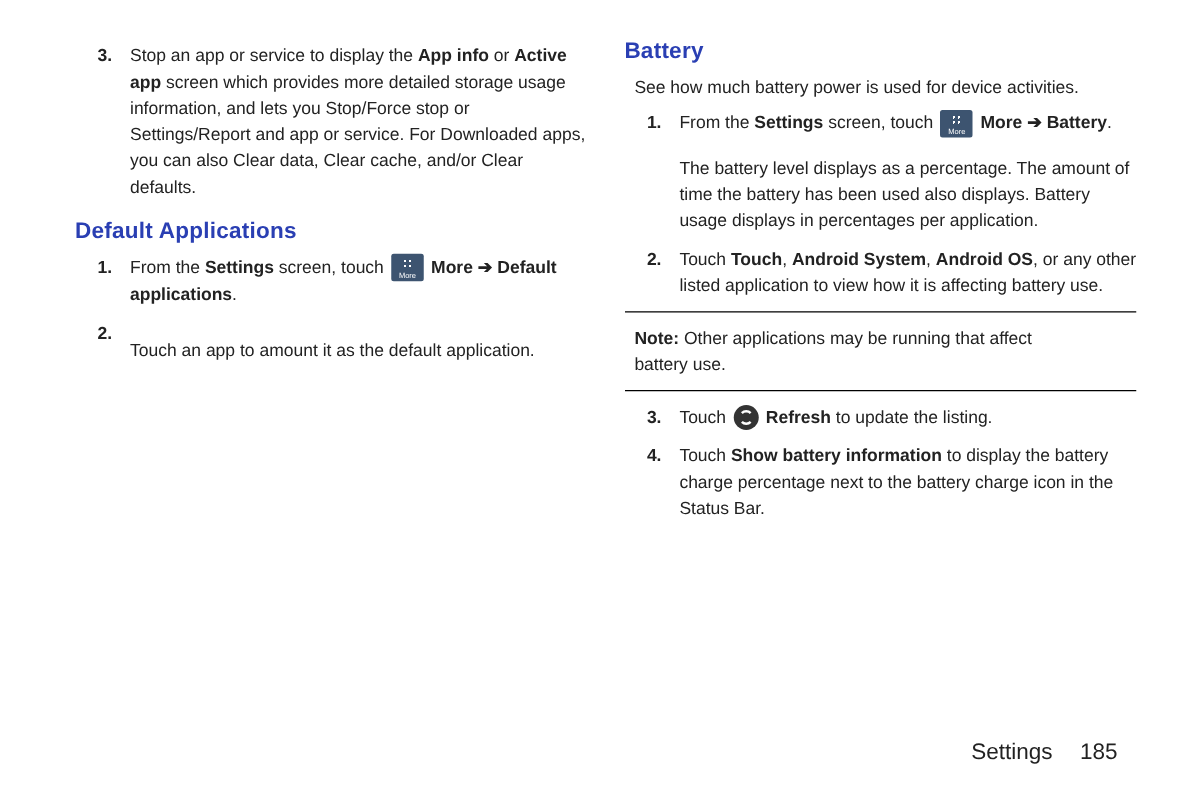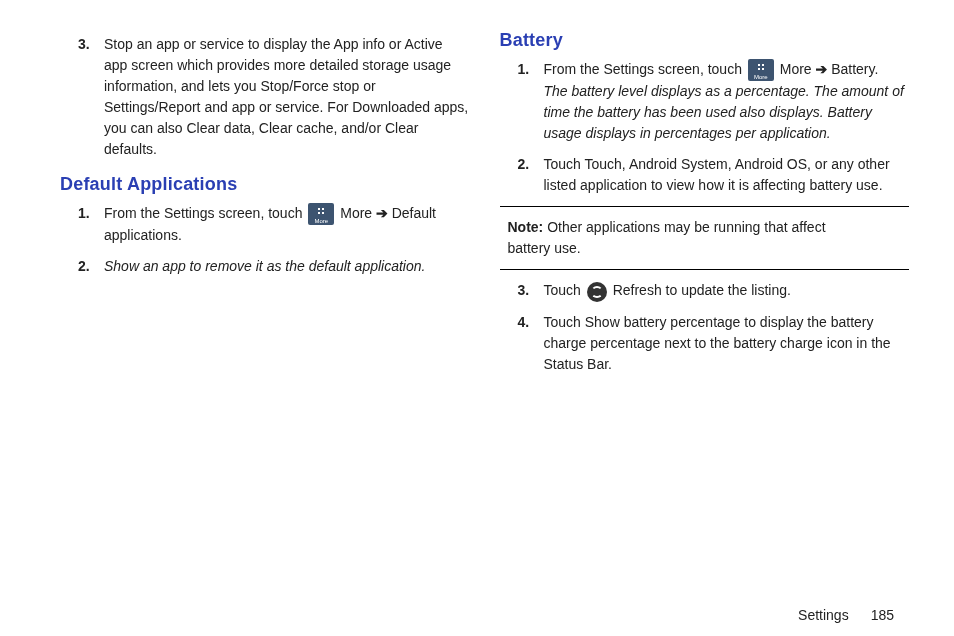--- a/index.html
+++ b/index.html
@@ -47,29 +47,28 @@
   .num {
     font-weight: bold;
     min-width: 26px;
     font-size: 14px;
   }
   .txt {
     flex: 1;
     font-size: 14px;
   }
   .txt .b {
-    font-weight: normal;
+    font-weight: bold;
   }
   .arrow {
     font-weight: bold;
   }
   .sub {
-    margin: 0 0 0 0;
+    margin: 14px 0 0 0;
     display: block;
-    font-style: italic;
   }
   .more-icon {
     display: inline-block;
     width: 26px;
     height: 22px;
     background: #3d5470;
     vertical-align: middle;
     position: relative;
     margin: 0 2px;
     border-radius: 2px;
@@ -124,23 +123,23 @@
     line-height: 1.5;
   }
   .note .label {
     font-weight: bold;
   }
   .note-text {
     display: block;
   }
   .footer {
     position: absolute;
-    bottom: 13px;
+    bottom: 24px;
     right: 60px;
-    font-size: 14px;
+    font-size: 18px;
   }
   .footer .sec {
     margin-right: 22px;
   }
 </style>
 </head>
 <body>
 
 <div class="page">
 
@@ -157,27 +156,28 @@
     <div class="li">
       <span class="num">1.</span>
       <span class="txt">
         <span>From the </span><span class="b">Settings</span><span> screen, touch </span><span class="more-icon" data-label="More"></span> <span class="b">More</span><span class="arrow"> ➔ </span><span class="b">Default applications</span><span>.</span>
       </span>
     </div>
 
     <div class="li">
       <span class="num">2.</span>
       <span class="txt">
-        <span class="sub">Show an app to remove it as the default application.</span>
+        <span class="sub">Touch an app to amount it as the default application.</span>
       </span>
     </div>
   </div>
 
   <div class="col">
     <div class="heading" style="margin-top:0">Battery</div>
+    <p class="desc">See how much battery power is used for device activities.</p>
 
     <div class="li">
       <span class="num">1.</span>
       <span class="txt">
         <span>From the </span><span class="b">Settings</span><span> screen, touch </span><span class="more-icon" data-label="More"></span> <span class="b">More</span><span class="arrow"> ➔ </span><span class="b">Battery</span><span>.</span>
         <span class="sub">The battery level displays as a percentage. The amount of time the battery has been used also displays. Battery usage displays in percentages per application.</span>
       </span>
     </div>
 
     <div class="li">
@@ -197,21 +197,21 @@
     <div class="li">
       <span class="num">3.</span>
       <span class="txt">
         <span>Touch </span><span class="refresh-icon"></span> <span class="b">Refresh</span><span> to update the listing.</span>
       </span>
     </div>
 
     <div class="li">
       <span class="num">4.</span>
       <span class="txt">
-        <span>Touch </span><span class="b">Show battery percentage</span><span> to display the battery charge percentage next to the battery charge icon in the Status Bar.</span>
+        <span>Touch </span><span class="b">Show battery information</span><span> to display the battery charge percentage next to the battery charge icon in the Status Bar.</span>
       </span>
     </div>
   </div>
 
   <div class="footer">
     <span class="sec">Settings</span><span>185</span>
   </div>
 </div>
 
 </body></html>

